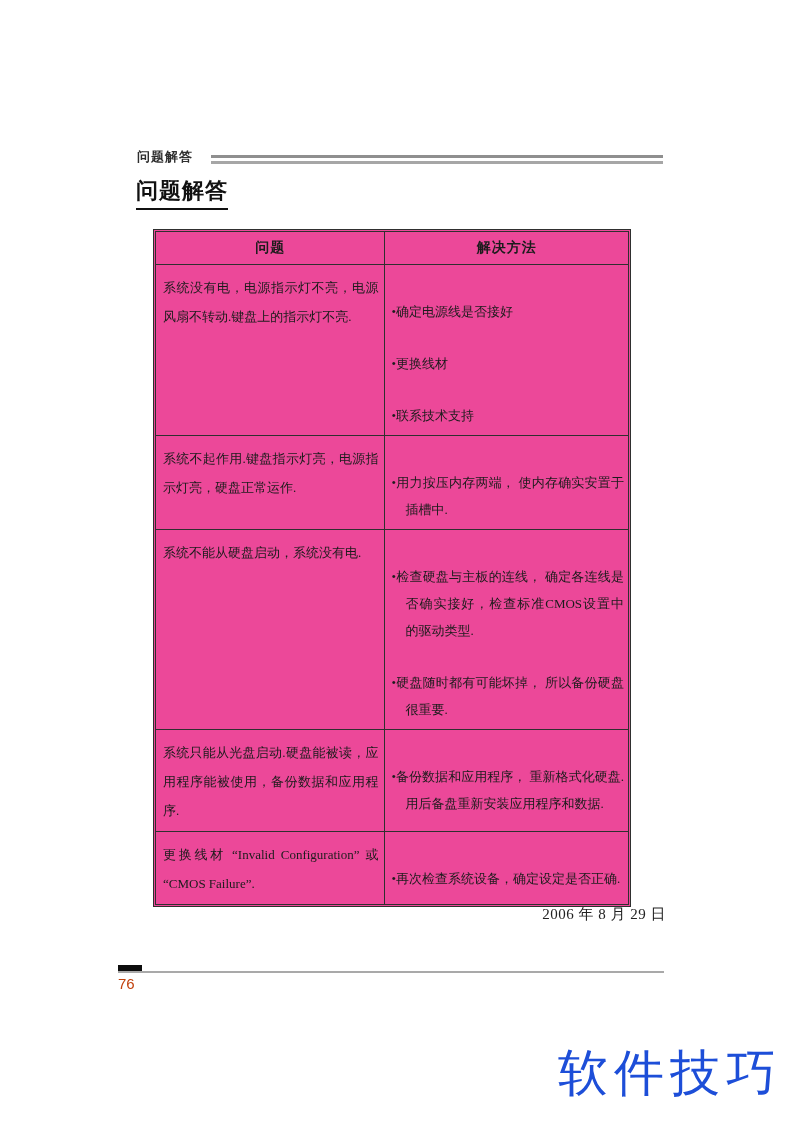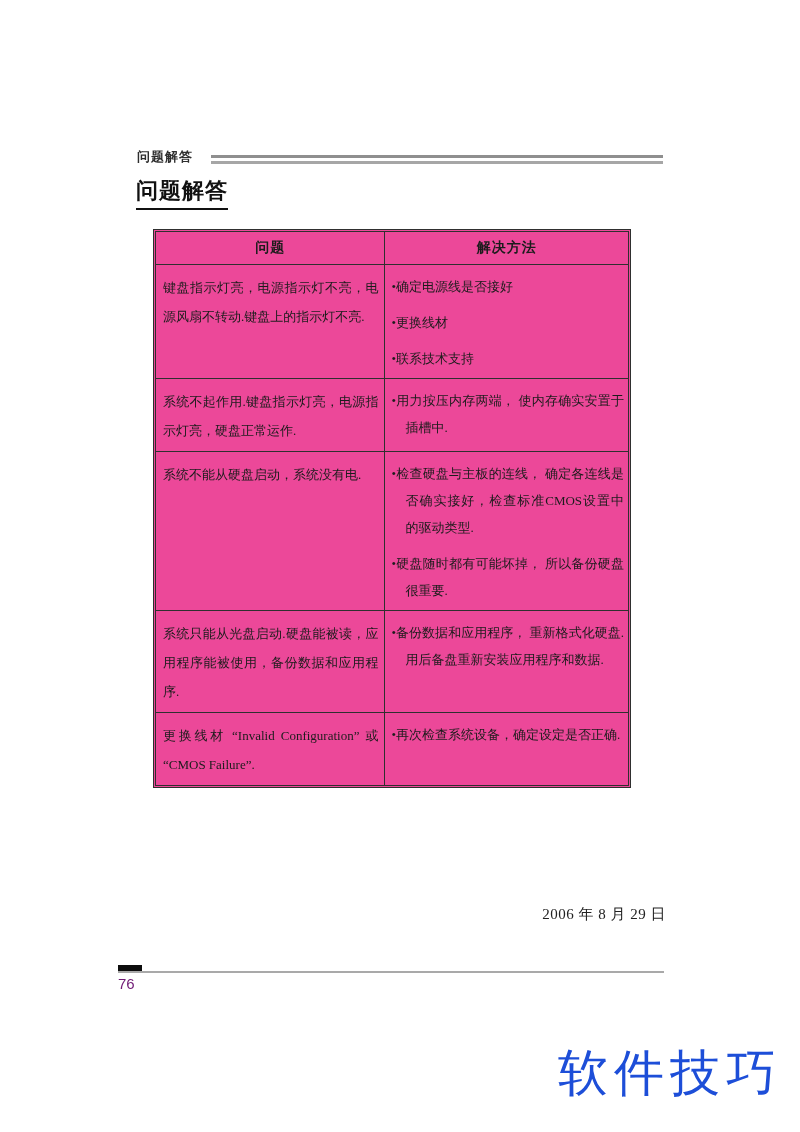--- a/index.html
+++ b/index.html
@@ -50,20 +50,21 @@
   }
   td.prob{
     padding:8px 6px 6px 7px;
     line-height:29px;text-align:justify;
   }
   td.sol{padding:8px 4px 6px 6px;}
   .li{
     padding-left:14px;text-indent:-14px;
     line-height:27px;text-align:justify;
     margin-bottom:9px;
+    margin-top:25px;
   }
   .li:last-child{margin-bottom:0;}
   tr.r1 td{height:104px;}
   tr.r2 td{height:64px;}
   tr.r3 td{height:148px;}
   tr.r4 td{height:69px;}
   tr.r5 td{height:65px;}
   tr.r6 td{height:121px;}
 
   
@@ -71,21 +72,21 @@
     position:absolute;left:300px;top:905px;width:366px;
     text-align:right;font-size:15px;color:#222;letter-spacing:0.5px;
   }
 
   
   .footer-bar{position:absolute;left:118px;top:965px;width:24px;height:6px;background:#0d0d0d;}
   .footer-rule{position:absolute;left:118px;top:971px;width:546px;height:2px;background:#a9a9a9;}
   .page-num{
     position:absolute;left:118px;top:975px;
     font-family:"Liberation Sans","DejaVu Sans",sans-serif;
-    font-size:15px;color:#701a75;
+    font-size:15px;color:#c2410c;
   }
 
   
   .watermark{
     position:absolute;left:558px;top:1040px;
     font-family:"Liberation Sans","DejaVu Sans",sans-serif;
     font-size:50px;color:#1d4ed8;letter-spacing:6px;white-space:nowrap;
   }
 </style>
 </head>
@@ -108,21 +109,21 @@
           <col style="width:242px">
         </colgroup>
       <thead>
         <tr>
           <th>问题</th>
           <th>解决方法</th>
         </tr>
       </thead>
       <tbody>
         <tr class="r1">
-          <td class="prob">键盘指示灯亮，电源指示灯不亮，电源风扇不转动.键盘上的指示灯不亮.</td>
+          <td class="prob">系统没有电，电源指示灯不亮，电源风扇不转动.键盘上的指示灯不亮.</td>
           <td class="sol">
             <div class="li">•确定电源线是否接好</div>
             <div class="li">•更换线材</div>
             <div class="li">•联系技术支持</div>
           </td>
         </tr>
         <tr class="r2">
           <td class="prob">系统不起作用.键盘指示灯亮，电源指示灯亮，硬盘正常运作.</td>
           <td class="sol">
             <div class="li">•用力按压内存两端， 使内存确实安置于插槽中.</div>

